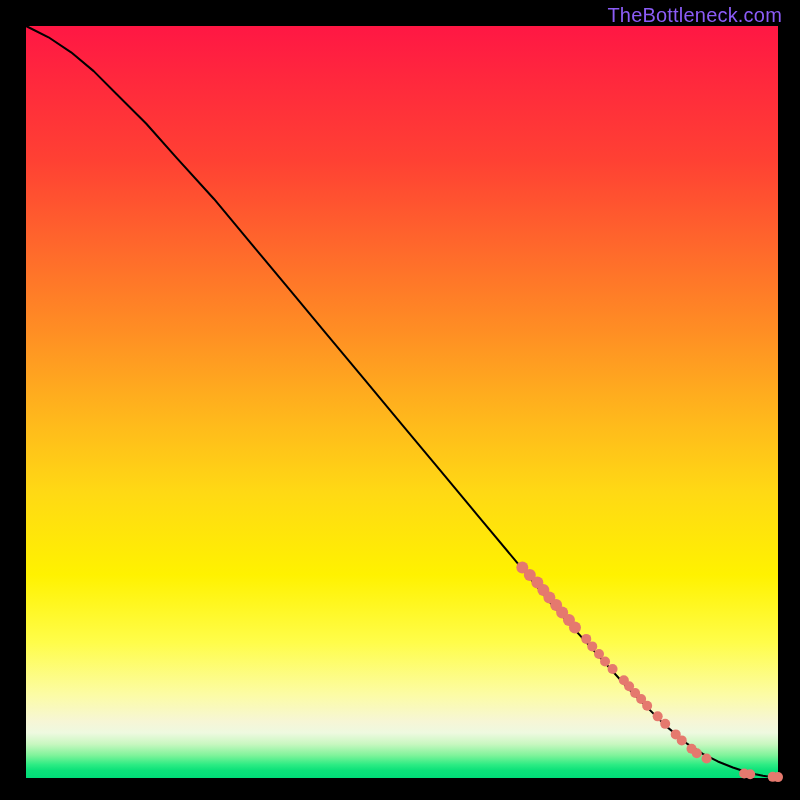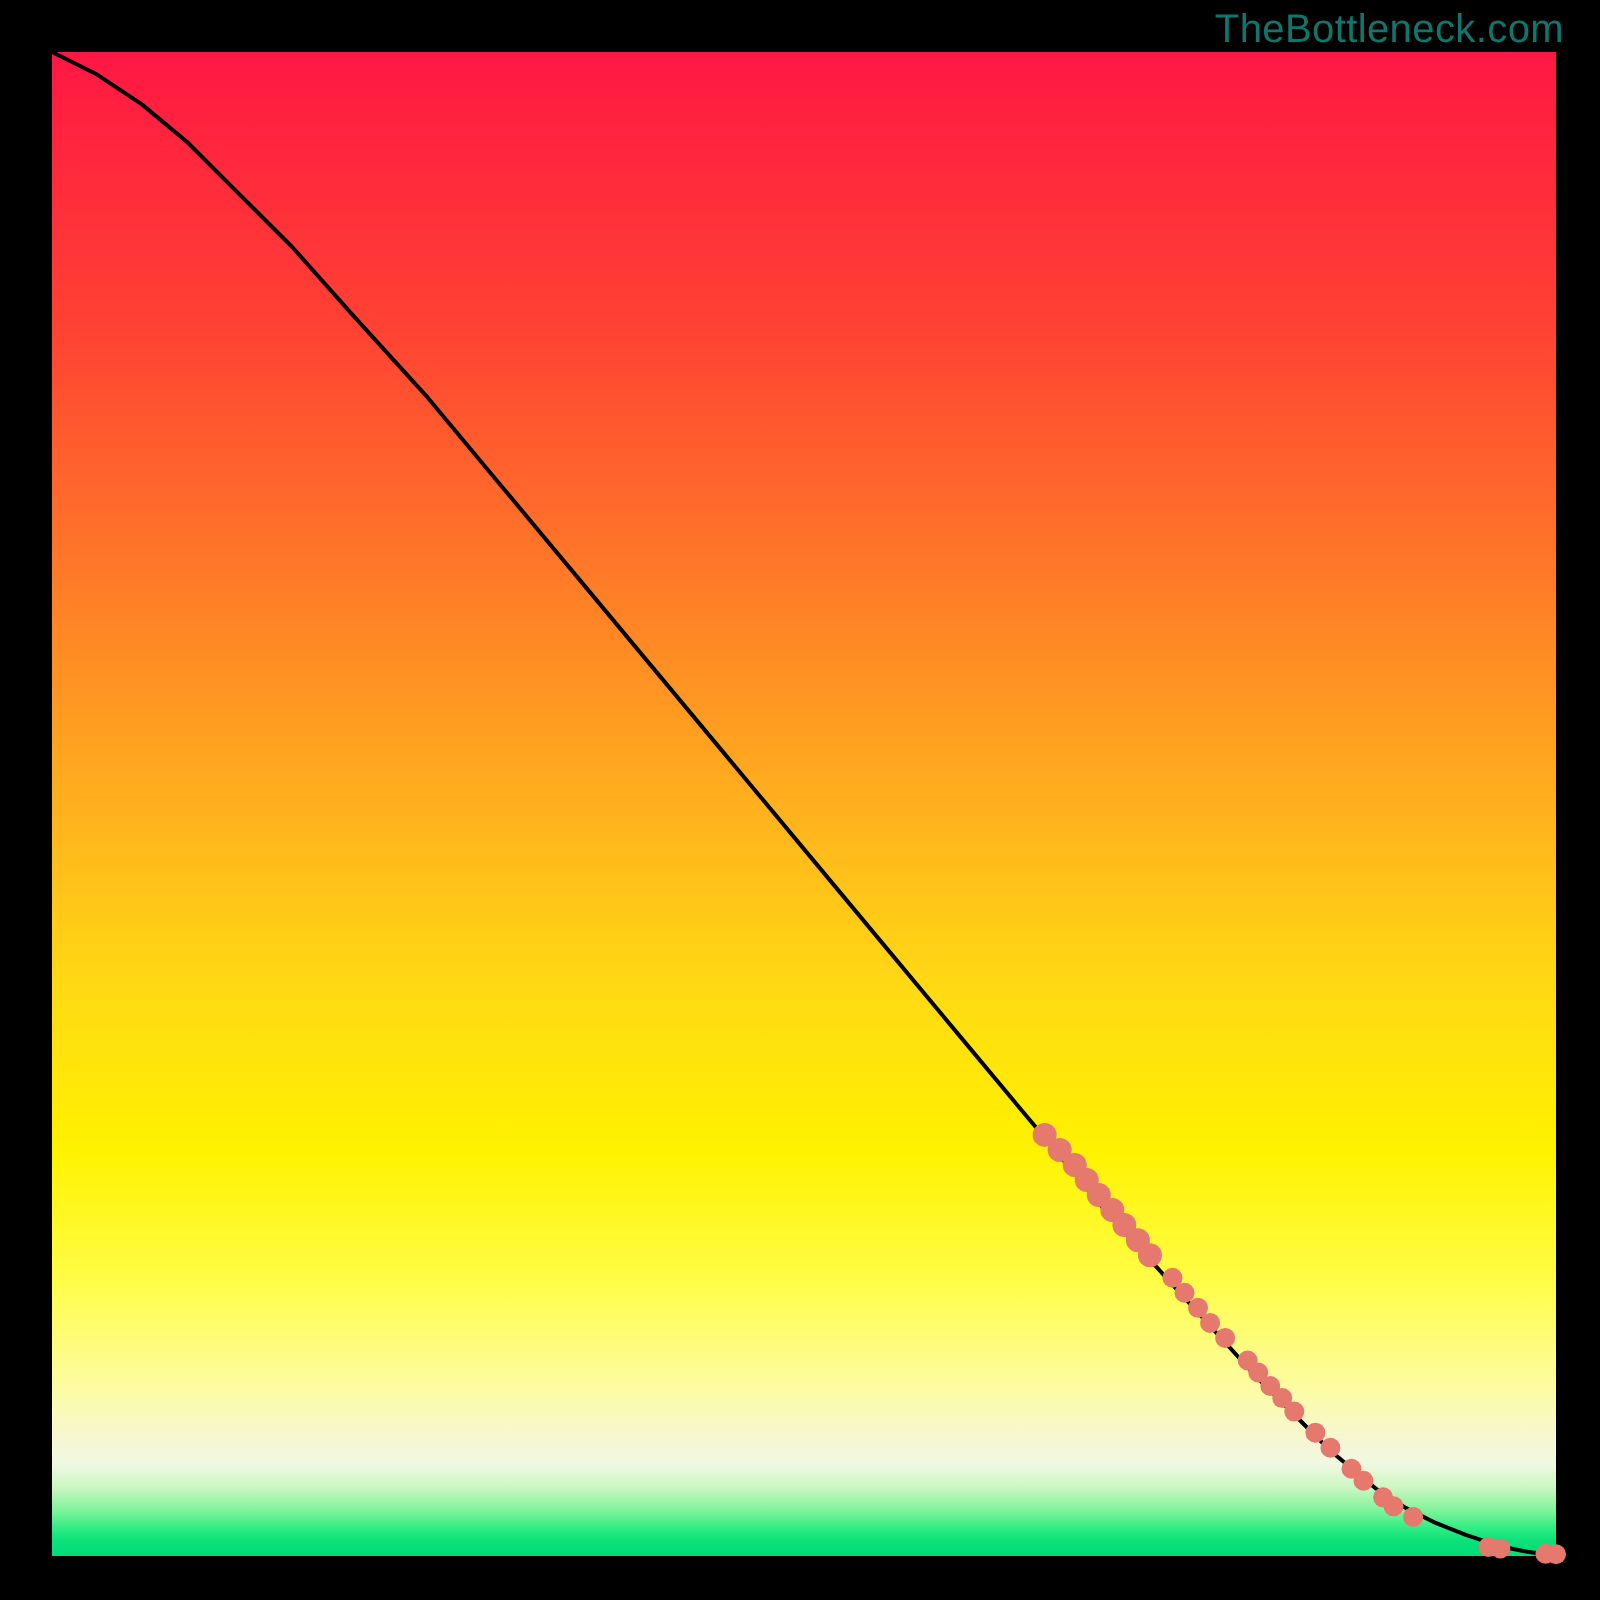--- a/index.html
+++ b/index.html
@@ -52,21 +52,21 @@
     position: absolute;
     left: 0; top: 0;
     width: 752px;
     height: 752px;
     overflow: visible;
   }
   .watermark {
     position: absolute;
     top: 4px;
     right: 18px;
-    color: #0f766e;
+    color: #8b5cf6;
     font-size: 20px;
     font-weight: 500;
     letter-spacing: 0.2px;
     user-select: none;
   }
 </style>
 </head>
 <body>
 
 <div class="stage">

